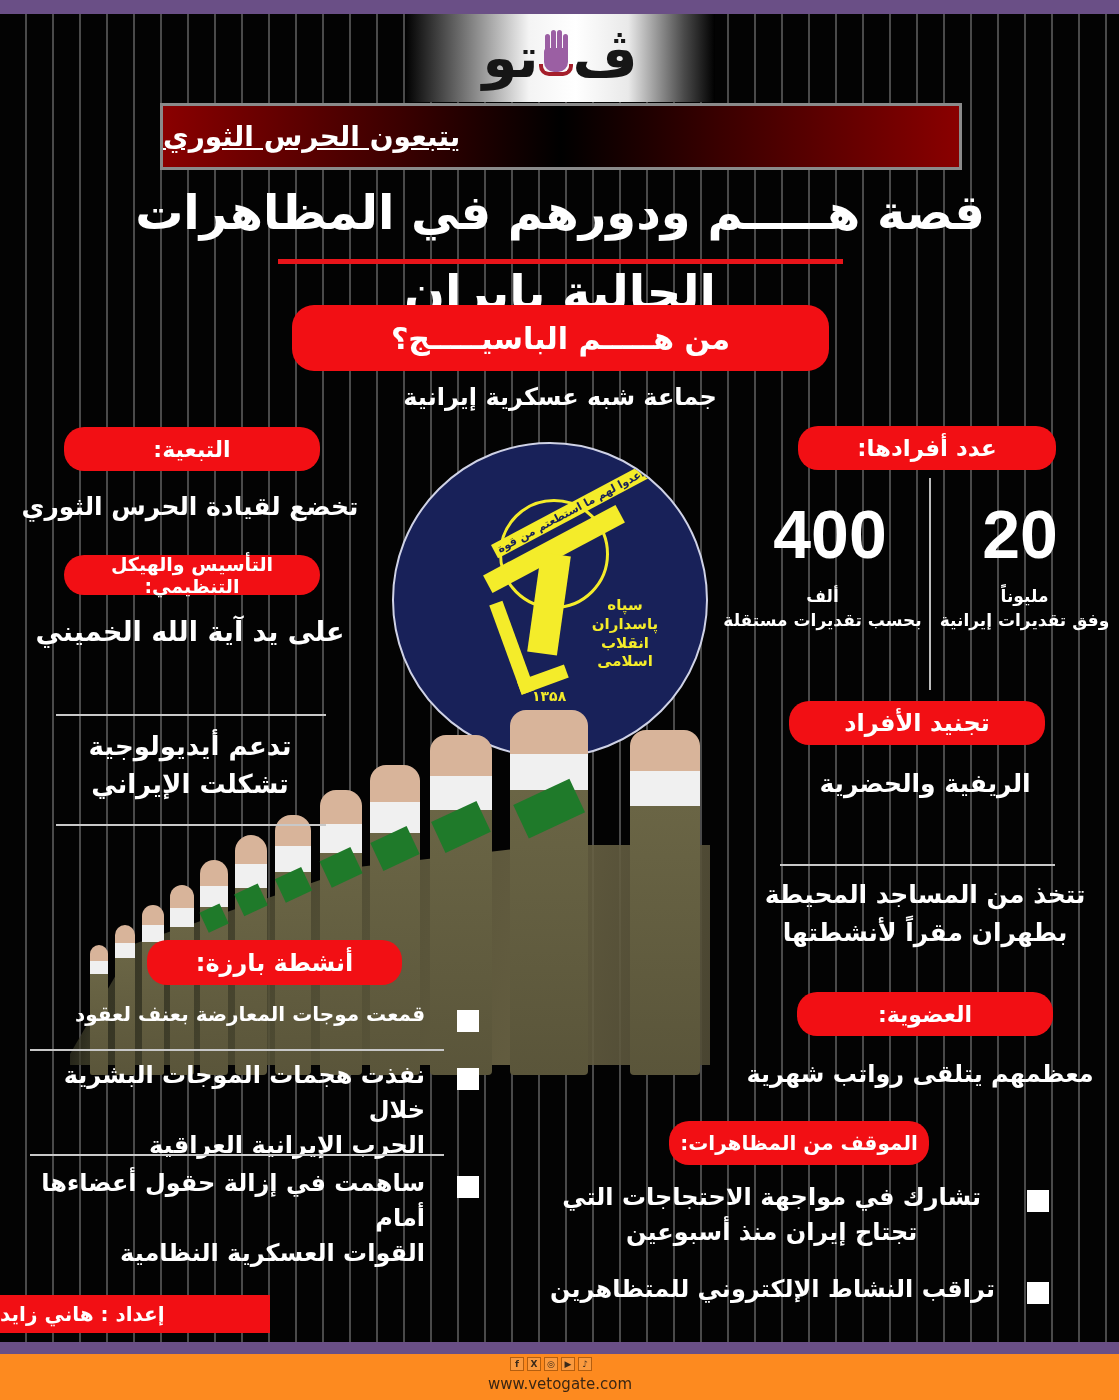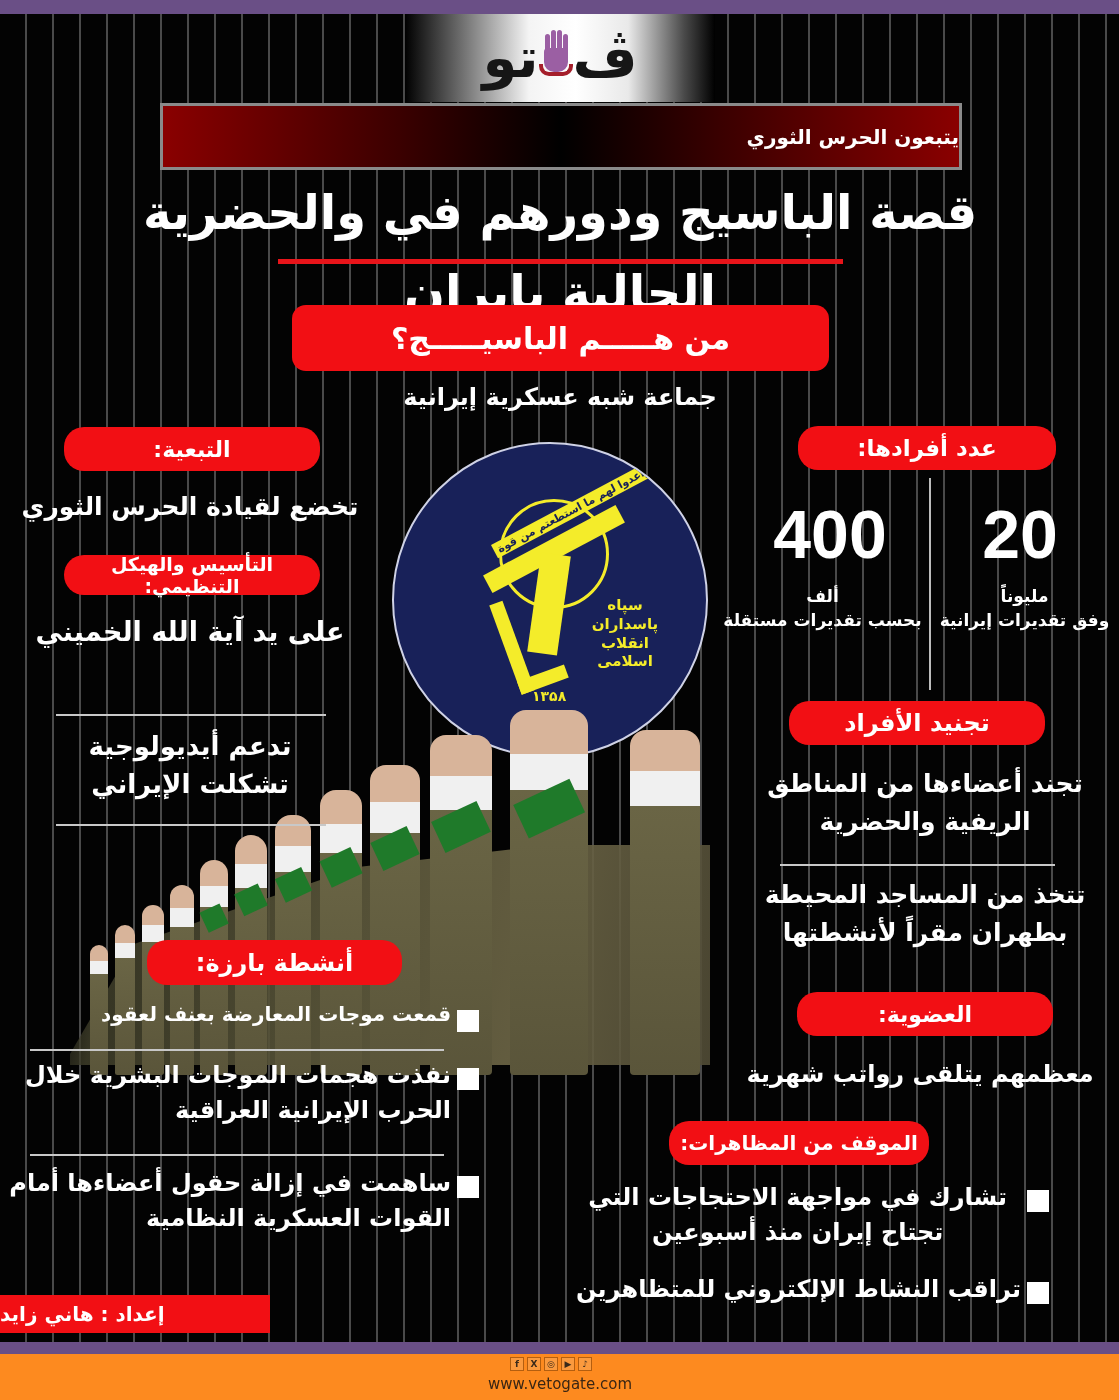--- a/index.html
+++ b/index.html
@@ -24,35 +24,35 @@
   .logo-word { display: flex; gap: 2px; font-family: "DejaVu Sans", sans-serif; font-weight: 900; font-size: 56px; color: #161616; line-height: 1; direction: ltr; }
   .logo-hand { width: 30px; height: 48px; position: relative; }
   .logo-hand .palm { position: absolute; left: 3px; top: 18px; width: 24px; height: 24px; background: #9b5fa3; border-radius: 4px 4px 10px 10px; }
   .logo-hand .finger { position: absolute; top: 4px; width: 5px; height: 20px; background: #9b5fa3; border-radius: 3px; }
   .logo-hand .cup { position: absolute; left: -2px; top: 34px; width: 34px; height: 12px; border: 4px solid #a51f2b; border-top: none; border-radius: 0 0 10px 10px; }
 
   .subtitle-band {
     position: absolute; left: 160px; top: 103px; width: 802px; height: 67px;
     background: linear-gradient(90deg, #8a0000 0%, #3a0000 30%, #000 50%, #3a0000 70%, #8a0000 100%);
     border: 3px solid #8a8a8a;
-    display: flex; align-items: center; justify-content: flex-start;
-    font-size: 20px; font-weight: bold;
+    display: flex; align-items: center; justify-content: flex-end;
+    font-size: 28px; font-weight: bold; text-decoration: underline;
   }
   .main-title {
     position: absolute; left: 60px; top: 172px; width: 1000px; height: 80px;
     text-align: center; font-size: 48px; font-weight: bold; line-height: 80px;
   }
   .title-underline { position: absolute; left: 278px; top: 259px; width: 565px; height: 5px; background: #e8141a; }
 
   .pill {
     position: absolute; background: #f20f14; border-radius: 20px;
     display: flex; align-items: center; justify-content: center;
     font-weight: bold; color: #fff; text-align: center;
   }
-  .who-pill { left: 292px; top: 305px; width: 537px; height: 66px; border-radius: 14px; font-size: 30px; }
+  .who-pill { left: 292px; top: 305px; width: 537px; height: 66px; border-radius: 22px; font-size: 30px; }
   .who-sub { position: absolute; left: 280px; top: 383px; width: 560px; text-align: center; font-size: 24px; font-weight: bold; }
 
   .txt { position: absolute; text-align: center; font-weight: bold; font-size: 24px; line-height: 1.5; }
   .hr { position: absolute; height: 2px; background: #c8c8c8; }
 
   .emblem {
     position: absolute; left: 392px; top: 442px; width: 316px; height: 316px;
     border-radius: 50%; background: #182159; border: 2px solid #cfd2e6; overflow: hidden;
   }
   .emblem-inner { position: absolute; inset: 0; }
@@ -68,21 +68,21 @@
   .soldiers .row-shadow { position: absolute; left: 0; bottom: 10px; width: 100%; height: 220px;
     background: linear-gradient(100deg, transparent 0%, #3b3a27 8%, #5a563a 40%, #6d6646 70%, #514c36 100%);
     clip-path: polygon(0 95%, 10% 45%, 45% 10%, 75% 0, 100% 0, 100% 100%, 0 100%); opacity: 0.9; }
   .soldier { position: absolute; bottom: 0; border-radius: 16px 16px 4px 4px; background: linear-gradient(180deg, #d8b49a 0%, #d8b49a 12%, #f0f0f0 12%, #f0f0f0 22%, #6a6545 22%, #5a553a 100%); }
   .sash { position: absolute; top: 22%; left: 10%; width: 80%; height: 10%; background: #1f7a2a; transform: rotate(-25deg); }
 
   .stats-divider { position: absolute; left: 929px; top: 478px; width: 2px; height: 212px; background: #bdbdbd; }
   .big-num { position: absolute; font-family: "Liberation Sans", sans-serif; font-weight: 900; font-size: 68px; text-align: center; line-height: 1; }
   .stat-unit { position: absolute; text-align: center; font-size: 17px; font-weight: bold; line-height: 1.4; }
 
-  .bullet-row { position: absolute; display: flex; flex-direction: row; align-items: flex-start; gap: 6px; }
+  .bullet-row { position: absolute; display: flex; flex-direction: row; align-items: flex-start; gap: 32px; }
   .bullet-sq { width: 22px; height: 22px; background: #fff; flex: 0 0 22px; margin-top: 10px; }
   .bullet-text { font-weight: bold; font-size: 24px; line-height: 1.45; text-align: right; }
 
   .author-band { position: absolute; left: 0; top: 1295px; width: 270px; height: 38px; background: #f20f14; display: flex; align-items: center; justify-content: flex-end; padding-right: 20px; font-weight: bold; font-size: 20px; }
 
   .social-row { position: absolute; left: 510px; top: 1357px; display: flex; gap: 3px; direction: ltr; }
   .social-icon { width: 14px; height: 14px; border: 1px solid #b45e0f; background: #fb9a3e; display: flex; align-items: center; justify-content: center; font-size: 9px; color: #3a2a1a; font-family: "DejaVu Sans", sans-serif; font-weight: bold; }
   .site-url { position: absolute; left: 460px; top: 1375px; width: 200px; text-align: center; font-family: "DejaVu Sans", sans-serif; font-size: 15px; color: #3a2614; direction: ltr; }
 </style>
 </head>
@@ -103,21 +103,21 @@
       <span class="palm"></span>
       <span class="cup"></span>
     </span>
     <span>ڤ</span>
   </div>
 </div>
 
 <div class="subtitle-band">
   <span>يتبعون الحرس الثوري</span>
 </div>
-<div class="main-title">قصة الباسيج ودورهم في والحضرية الحالية بإيران</div>
+<div class="main-title">قصة هـــــم ودورهم في المظاهرات الحالية بإيران</div>
 <div class="title-underline"></div>
 
 <div class="pill who-pill">
   <span>من هـــــم الباسيـــــج؟</span>
 </div>
 <div class="who-sub">جماعة شبه عسكرية إيرانية</div>
 
 <div class="emblem">
   <div class="emblem-inner">
     <div class="emb-globe"></div>
@@ -224,21 +224,20 @@
 <div class="big-num" style="left:745px;top:500px;width:170px;">400</div>
 <div class="stat-unit" style="left:720px;top:585px;width:205px;">
   <div>ألف</div>
   <div>بحسب تقديرات مستقلة</div>
 </div>
 
 <div class="pill" style="left:789px;top:701px;width:256px;height:44px;font-size:24px;">
   <span>تجنيد الأفراد</span>
 </div>
 <div class="txt" style="left:760px;top:765px;width:330px;font-size:25px;line-height:1.5;">
-  <div>تجند أعضاءها من المناطق</div>
   <div>الريفية والحضرية</div>
 </div>
 <div class="hr" style="left:780px;top:864px;width:275px;"></div>
 <div class="txt" style="left:750px;top:876px;width:350px;font-size:25px;line-height:1.5;">
   <div>تتخذ من المساجد المحيطة</div>
   <div>بطهران مقراً لأنشطتها</div>
 </div>
 
 <div class="pill" style="left:797px;top:992px;width:256px;height:44px;font-size:22px;">
   <span>العضوية:</span>

